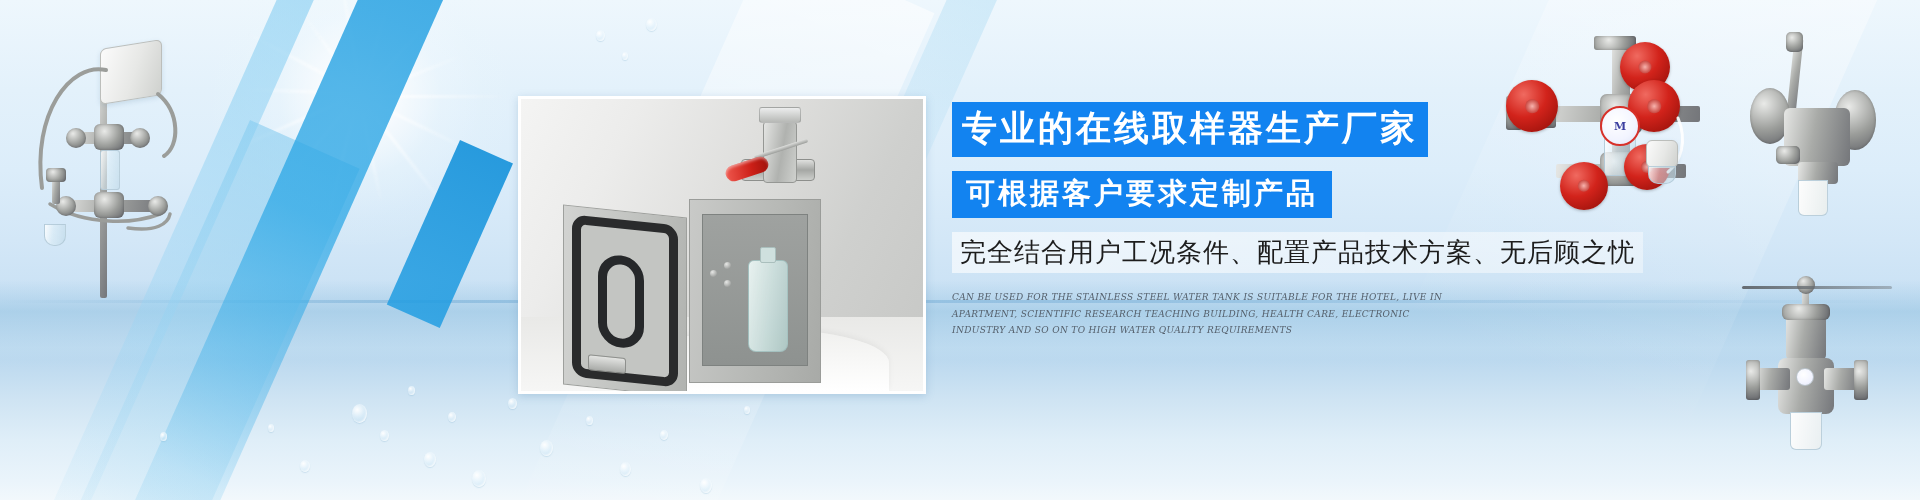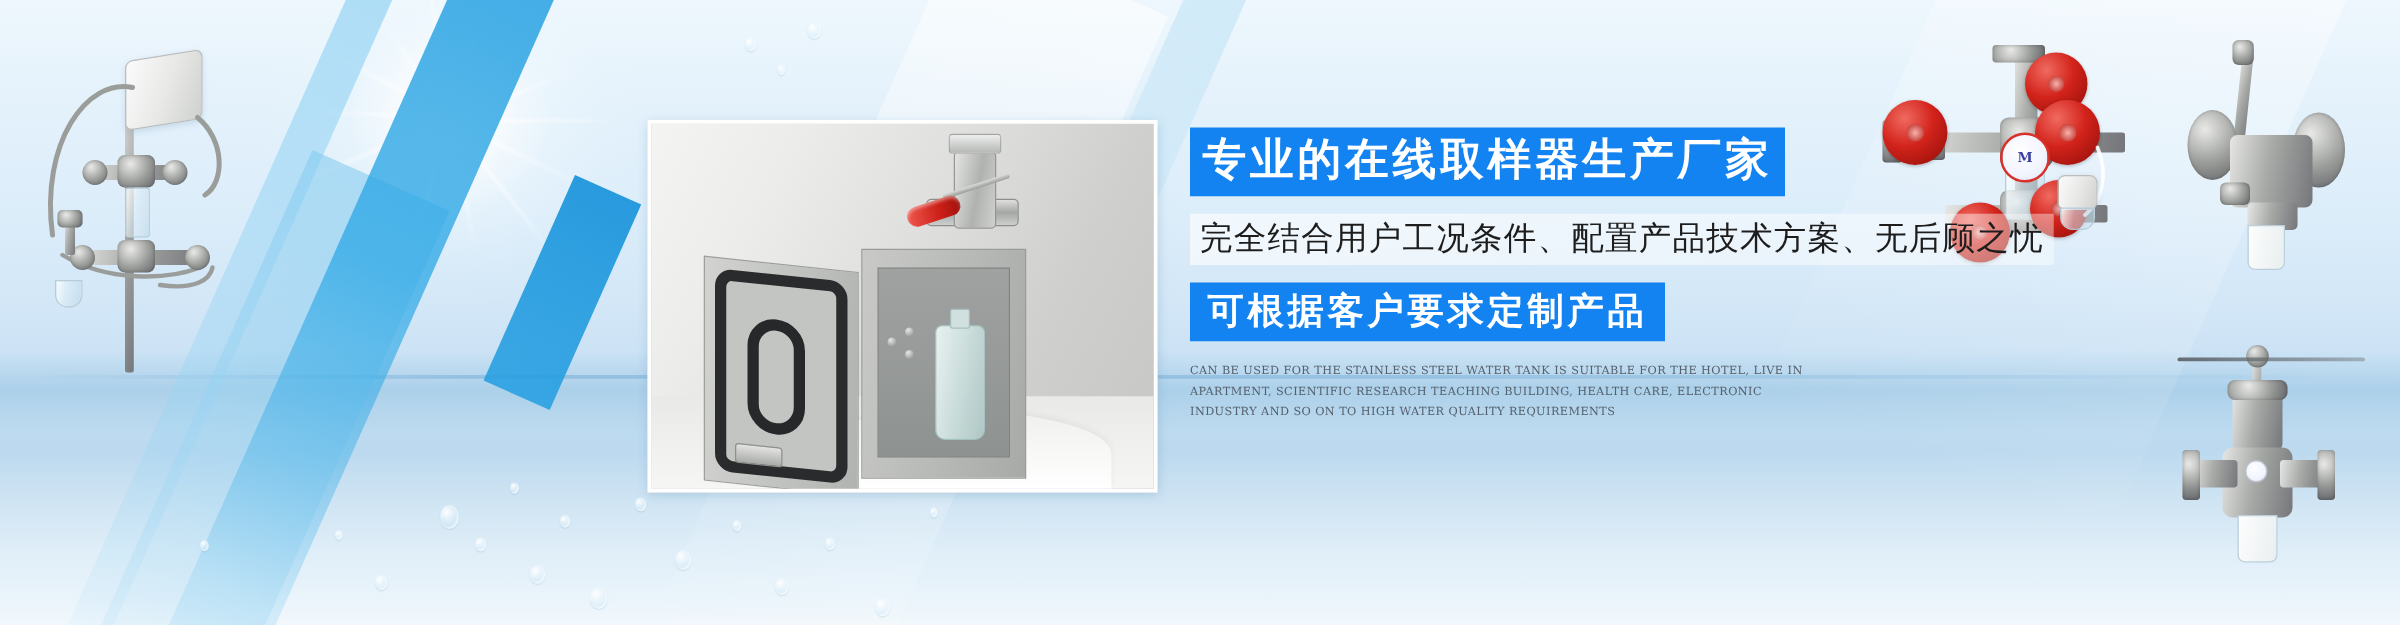--- a/index.html
+++ b/index.html
@@ -149,21 +149,21 @@
     padding:4px 10px 6px 10px;white-space:nowrap;
     font-family:"DejaVu Sans","Liberation Sans",sans-serif;}
   .line-plain{display:inline-block;color:#1d1d1d;font-size:26px;font-weight:400;
     letter-spacing:1px;line-height:1.35;padding:3px 8px;white-space:nowrap;
     background:linear-gradient(to right,rgba(255,255,255,.62),rgba(255,255,255,.42));
     font-family:"DejaVu Sans","Liberation Sans",sans-serif;}
   .row{margin-top:14px;}
   .row.r1{margin-top:0;}
   .eng{margin-top:16px;width:510px;color:#55606c;font-size:9px;line-height:1.85;
     letter-spacing:.35px;font-family:"DejaVu Serif","Liberation Serif",serif;
-    text-transform:uppercase;}
+    text-transform:uppercase;font-style:italic;}
 </style>
 </head>
 <body>
 
 <div class="banner">
 
   <div class="horizon"></div>
   <div class="horizon2"></div>
 
   <div class="sun">
@@ -333,21 +333,21 @@
     <div class="badge" style="left:54px;top:100px;width:18px;height:18px;border-width:1px;border-color:#b9c3ca;"></div>
     <div class="glass" style="left:48px;top:144px;width:32px;height:38px;border-radius:0 0 6px 6px;background:linear-gradient(100deg,#fdfdfd,#e9eff1);"></div>
   </div>
 
 
   <div class="textblock">
     <div class="row">
       <span class="hl-blue">专业的在线取样器生产厂家</span>
     </div>
     <div class="row">
+      <span class="hl-blue" style="font-size:29px;padding:4px 14px 6px 14px;">可根据客户要求定制产品</span>
+    </div>
+    <div class="row">
       <span class="line-plain">完全结合用户工况条件、配置产品技术方案、无后顾之忧</span>
     </div>
-    <div class="row">
-      <span class="hl-blue" style="font-size:29px;padding:4px 14px 6px 14px;">可根据客户要求定制产品</span>
-    </div>
     <div class="eng">CAN BE USED FOR THE STAINLESS STEEL WATER TANK IS SUITABLE FOR THE HOTEL, LIVE IN APARTMENT, SCIENTIFIC RESEARCH TEACHING BUILDING, HEALTH CARE, ELECTRONIC INDUSTRY AND SO ON TO HIGH WATER QUALITY REQUIREMENTS</div>
   </div>
 
 </div>
 
 </body></html>

